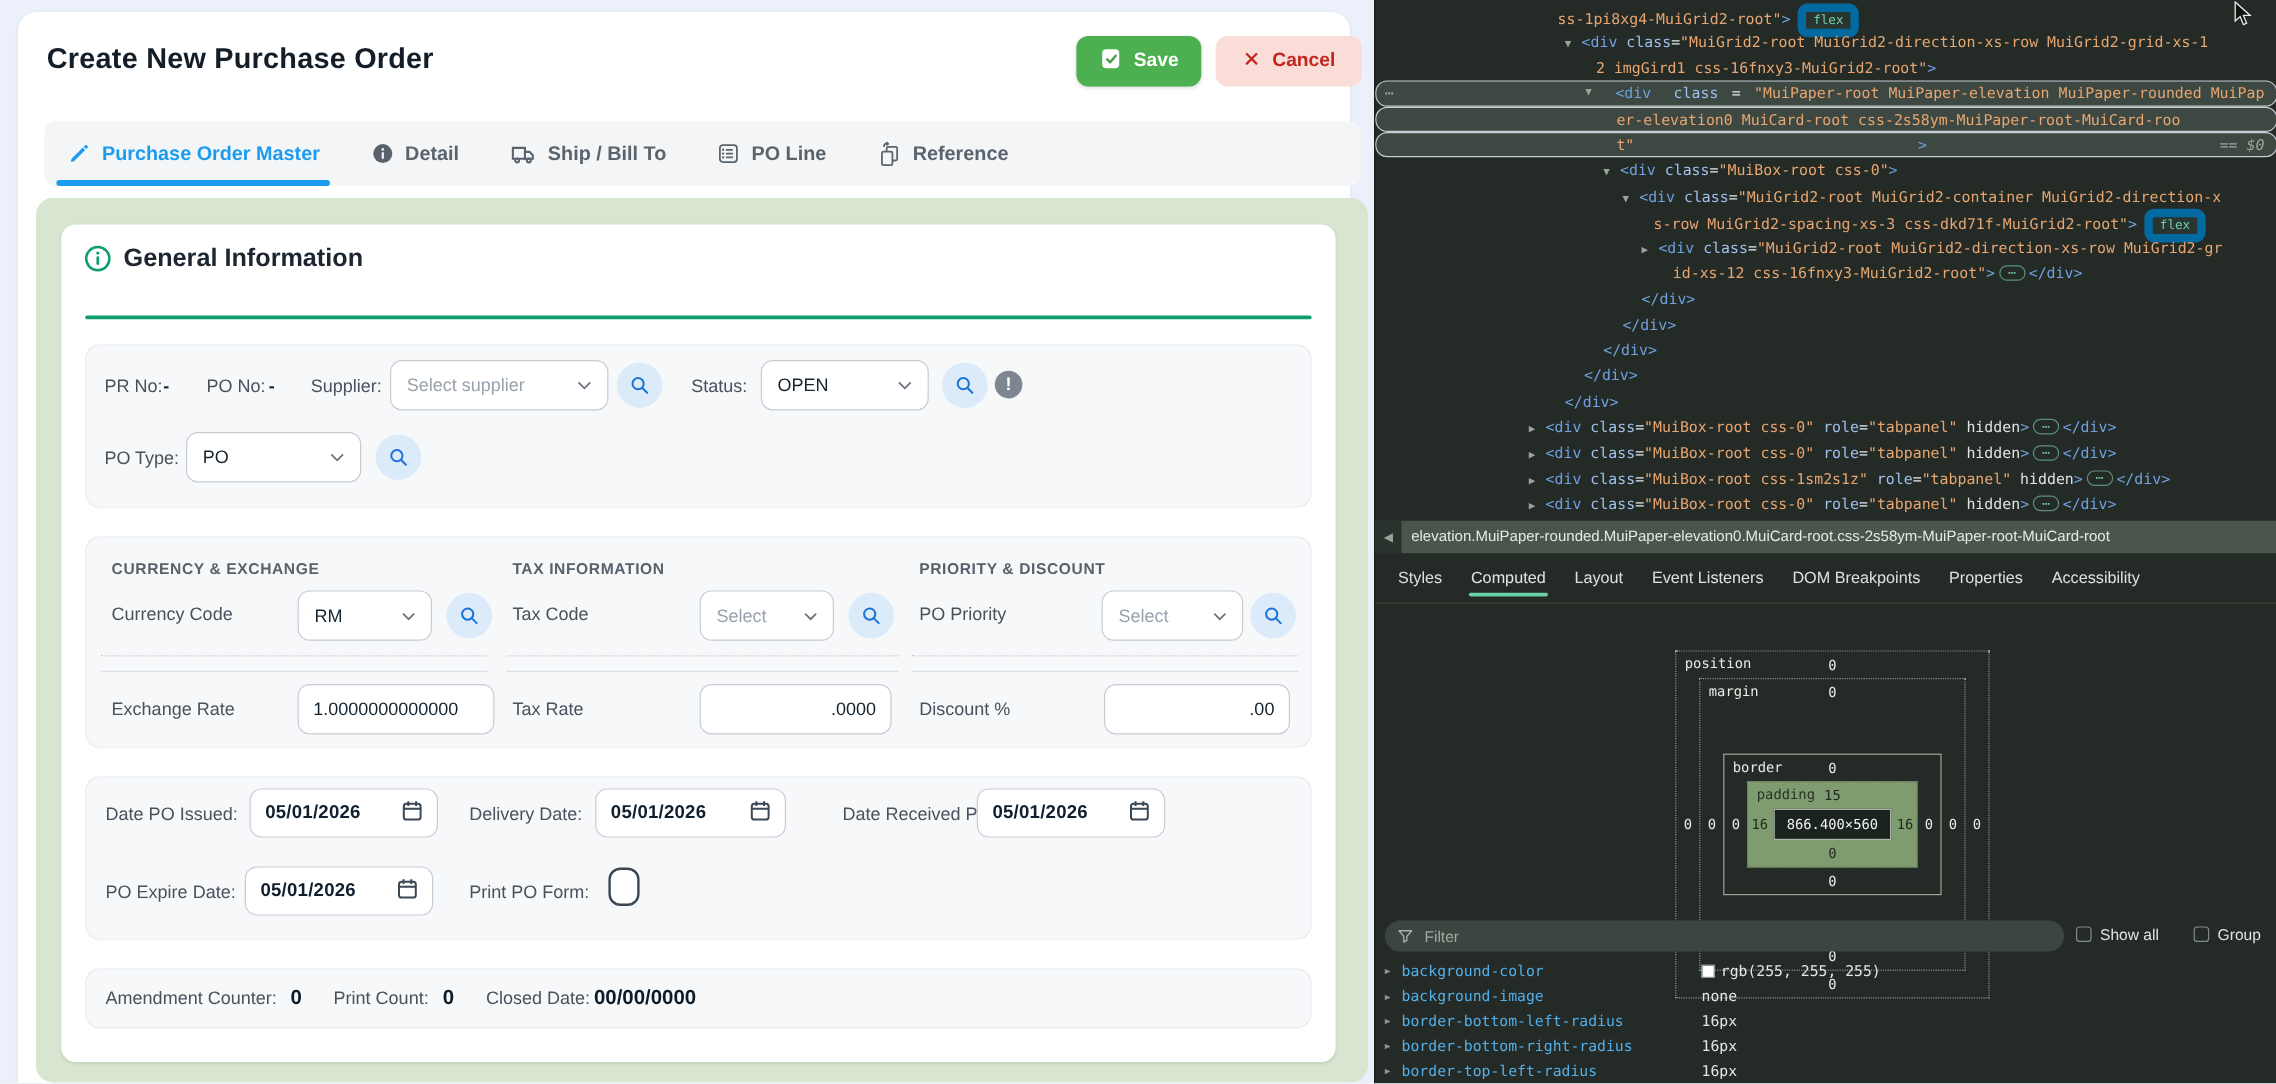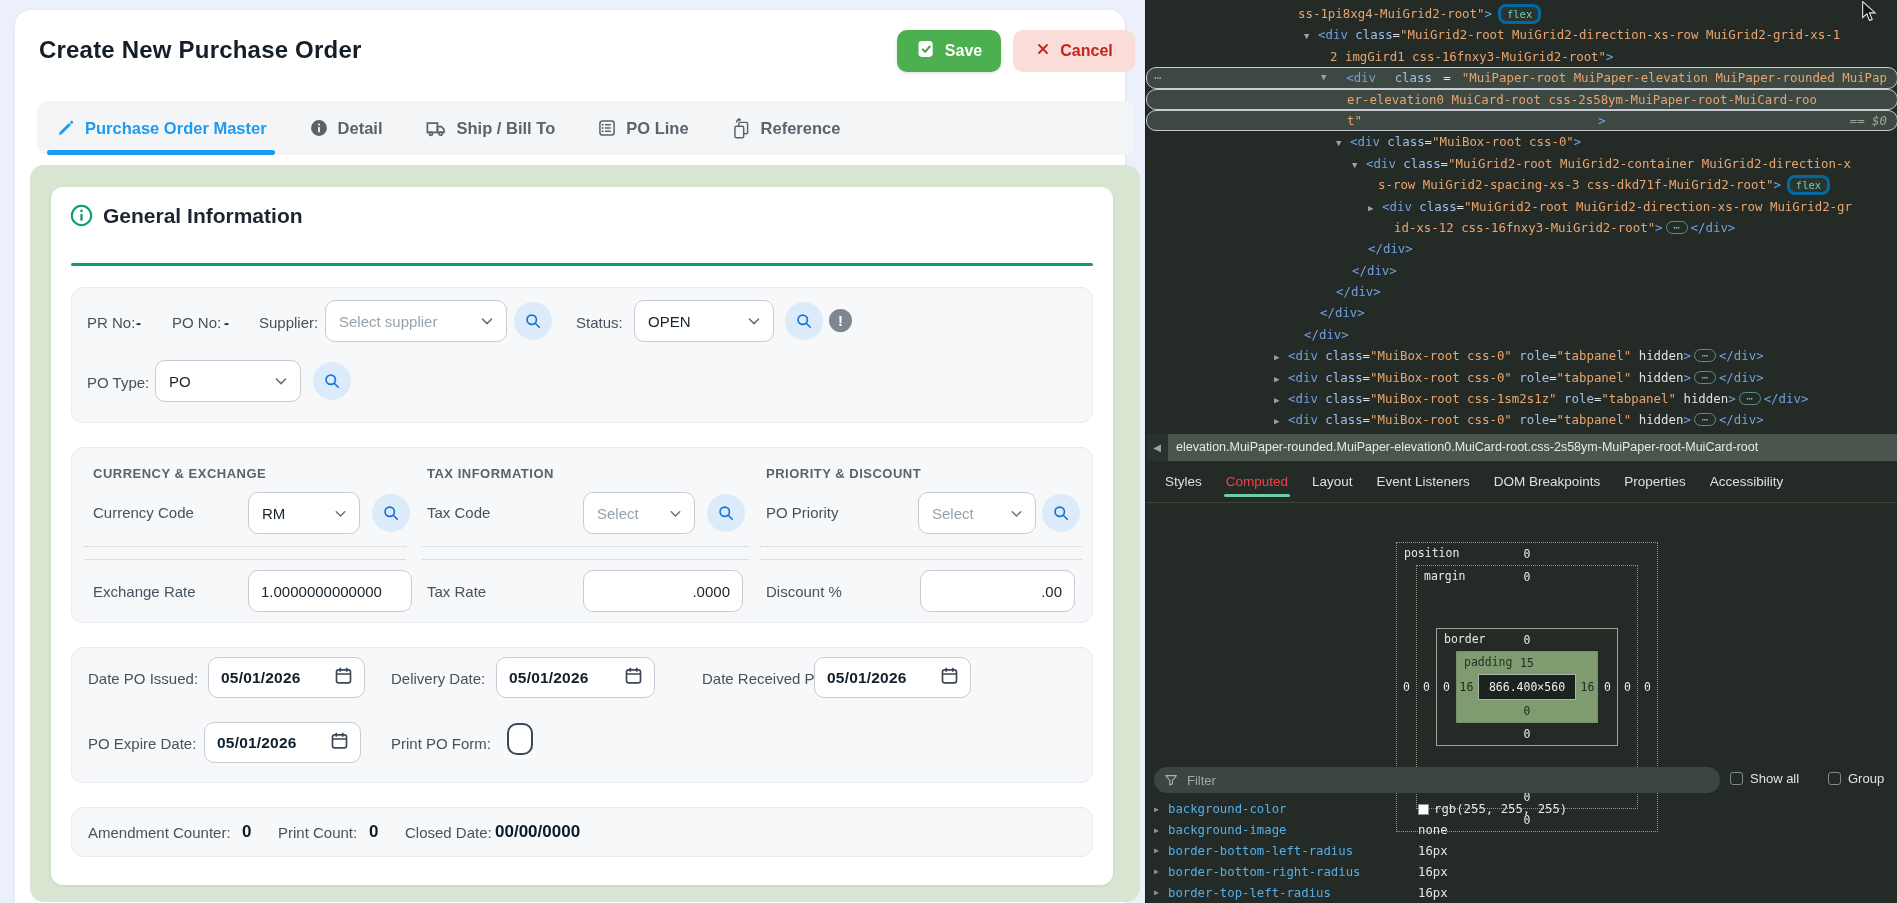--- a/index.html
+++ b/index.html
@@ -85,34 +85,34 @@
   .dt-line { position:relative; height:21.4px; line-height:21.4px; white-space:pre; }
   .dt-line.sel { background:#3c4841; }
   .dt-gut { position:absolute; left:7px; color:#9aa59e; letter-spacing:1px; }
   .dt-arrow { color:#9aa59e; font-size:9px; display:inline-block; width:14px; }
   .dt-tag  { color:#70a0e0; }
   .dt-attr { color:#9fc0ea; }
   .dt-plain{ color:#dde3e8; }
   .dt-val  { color:#e8a570; }
   .dt-eq   { color:#9aa79f; font-style:italic; }
   .dt-badge-flex { display:inline-block; margin-left:6px; padding:0 6px; font-size:10.5px; line-height:14px;
-                   color:#72cda7; border:3px solid #0369a1; border-radius:8px; background:rgba(114,205,167,.07); }
+                   color:#72cda7; border:7px solid #0369a1; border-radius:8px; background:rgba(114,205,167,.07); }
   .dt-badge-more { display:inline-block; margin:0 3px; width:22px; font-size:11px; line-height:11px; height:13px;
                    text-align:center; color:#72cda7; border:1px solid #5d8f7c; border-radius:7px; vertical-align:1px; }
 
   #dt-crumbbar { position:absolute; left:0; top:434px; width:752px; height:27px; background:#333b36;
                  display:flex; align-items:stretch; }
   #dt-back { width:22px; background:#2a322d; border:none; color:#9aa39c; font-size:10px; cursor:pointer; }
   #dt-crumb { flex:1; background:#4a554d; color:#e6e9e6; font-size:12.5px; line-height:27px;
               padding:0 8px; white-space:nowrap; overflow:hidden; }
 
   #dt-tabs { position:absolute; left:0; top:461px; width:752px; height:42px; display:flex; align-items:center;
              padding:0 8px; gap:2px; border-bottom:1px solid #3a443d; }
   .dt-tab { position:relative; padding:0 11px; font-size:13.5px; color:#dce1dd; line-height:40px; cursor:pointer; white-space:nowrap; }
-  .dt-tab.active { color:#ef4444; }
+  .dt-tab.active { color:#e5e5e5; }
   .dt-tab.active::after { content:""; position:absolute; left:9px; right:9px; bottom:5px; height:3px;
                           background:#6bcfa8; border-radius:2px; }
 
   
   #bm { position:absolute; left:250px; top:542px; width:262px; font-family:"DejaVu Sans Mono", monospace;
         font-size:11.5px; color:#e8ebe7; }
   .bm-box { position:relative; display:flex; flex-direction:column; }
   .bm-label { position:absolute; left:7px; top:3px; }
   .bm-top,.bm-bot { text-align:center; height:22px; line-height:22px; }
   .bm-mid { display:flex; align-items:stretch; }

